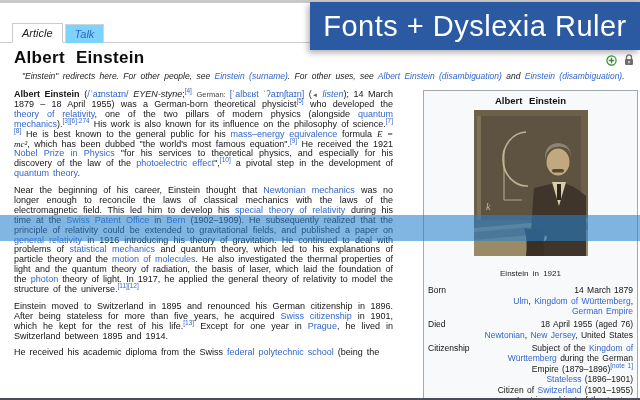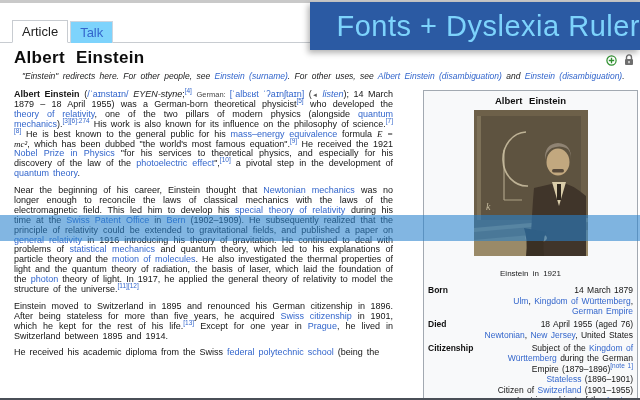--- a/index.html
+++ b/index.html
@@ -9,30 +9,30 @@
     background:#fff; color:#1a1a1a; position:relative;
   }
   
   .top-strip { position:absolute; top:0; left:0; width:640px; height:3px; background:#c9c9c9; z-index:5; }
   
   .bottom-strip { position:absolute; bottom:0; left:0; width:640px; height:2px; background:#4a4f57; z-index:60; }
 
   
   .tabbar { position:absolute; top:25px; left:0; width:640px; height:18px;
             border-bottom:1px solid #c8ccd1; display:flex; align-items:flex-end; z-index:4; }
-  .tab { font-size:13px; padding:3px 9px 3px; margin-bottom:-1px; cursor:default; }
+  .tab { font-size:11px; padding:3px 9px 3px; margin-bottom:-1px; cursor:default;font-style:italic; }
   .tab.active { background:#fff; border:1px solid #c8ccd1; border-bottom:1px solid #fff;
                 color:#222; margin-left:12px; }
   .tab.inactive { background:#7dd3fc; border:1px solid #ccd5df; border-bottom:none;
                   color:#3366cc; margin-left:2px; }
 
   
   .banner { position:absolute; top:2px; left:310px; width:330px; height:48px;
-            background:#2b5aa3; color:#7dd3fc; z-index:50;
-            display:flex; align-items:center; justify-content:flex-end;
+            background:#2b5aa3; color:#ffffff; z-index:50;
+            display:flex; align-items:center; justify-content:center;
             font-size:29px; letter-spacing:0.5px;
             box-shadow:-2px 3px 6px rgba(0,0,0,0.3); }
 
   
   .content { position:absolute; top:44px; left:0; width:640px; padding:2px 2px 0 14px; }
   h1.page-title { font-size:17px; font-weight:bold; color:#0d0d0d; word-spacing:6px;
                   letter-spacing:0.3px; margin:2px 0 3px; }
   .subtitle { font-size:8px; color:#333; word-spacing:3px; margin-bottom:7px; }
   .title-icons { position:absolute; right:6px; top:10px; display:flex; gap:7px; align-items:center; }
   .title-icons svg { display:block; }
@@ -44,21 +44,21 @@
   
   .main { font-size:9px; line-height:1.1; text-align:justify; word-spacing:1.5px; color:#151515; }
   .main p { margin-bottom:7px; }
   .infobox { float:right; width:215px; margin:0 0 6px 30px; border:1px solid #a2a9b1;
              background:#f8f9fa; font-size:8.5px; padding:2px 2px 4px; text-align:left; }
   .infobox-title { text-align:center; font-weight:bold; font-size:9.5px; padding:3px 0 4px;
                    word-spacing:4px; color:#111; }
   .infobox-photo { display:block; margin:0 auto; }
   .infobox-caption { text-align:center; font-size:8px; padding:14px 0 4px; color:#202122; word-spacing:2px; }
   .infobox-row { display:flex; padding:2px 2px 1px; line-height:1.22; }
-  .infobox-label { width:56px; flex-shrink:0; font-weight:bold; color:#111; }
+  .infobox-label { width:56px; flex-shrink:0; font-weight:normal; color:#111; }
   .infobox-value { flex:1; text-align:right; word-spacing:1px; }
 
   
   .sg-t  { }
   .sg-b  { font-weight:bold; }
   .sg-l  { color:#3366cc; text-decoration:none; cursor:pointer; }
   .sg-i  { font-style:italic; }
   .sg-il { color:#3366cc; font-style:italic; text-decoration:none; cursor:pointer; }
   .sg-s  { color:#3366cc; text-decoration:none; font-size:6.5px; vertical-align:super;
            line-height:0; cursor:pointer; }

